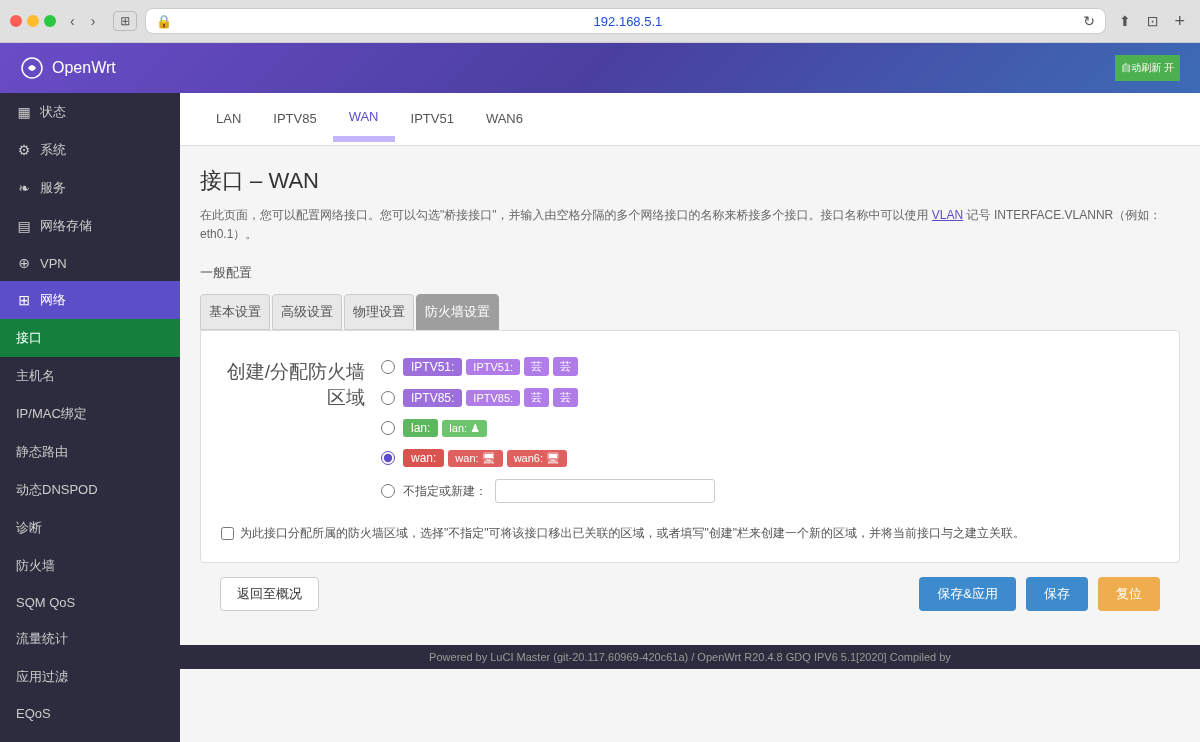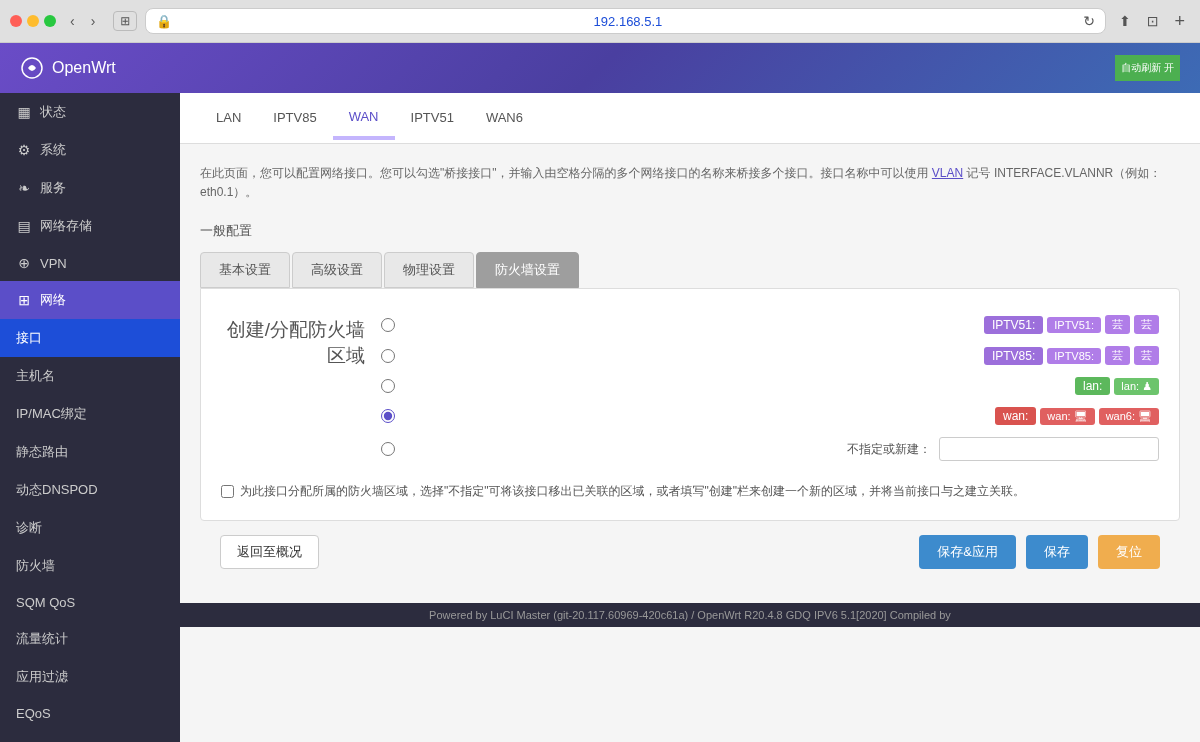--- a/index.html
+++ b/index.html
@@ -70,21 +70,21 @@
       display: flex;
       align-items: center;
       padding: 10px 16px;
       cursor: pointer;
       gap: 8px;
       font-size: 13px;
       color: #ccc;
     }
     .sidebar-item.active { background: #5b4ec8; color: white; }
     .sidebar-item.sub { padding-left: 16px; font-size: 13px; }
-    .sidebar-item.sub.active { background: #1d4ed8; color: white; }
+    .sidebar-item.sub.active { background: #15803d; color: white; }
     .sidebar-icon { font-size: 14px; width: 16px; text-align: center; }
 
     
     .content { flex: 1; background: #f5f5f5; overflow-y: auto; padding: 0; }
 
     
     .tabs-bar {
       background: white;
       display: flex;
       align-items: center;
@@ -93,35 +93,35 @@
       gap: 0;
     }
     .tab {
       padding: 12px 16px;
       cursor: pointer;
       font-size: 13px;
       color: #555;
       border-bottom: 2px solid transparent;
       margin-bottom: -1px;
     }
-    .tab.active { color: #5b4ec8; border-bottom: 4px solid #c4b5fd; font-weight: 500; }
+    .tab.active { color: #5b4ec8; border-bottom: 6px solid #c4b5fd; font-weight: 500; }
 
     
     .page-content { padding: 20px; }
     .page-title { font-size: 22px; font-weight: 400; color: #333; margin-bottom: 10px; }
     .page-desc { font-size: 12px; color: #666; margin-bottom: 20px; line-height: 1.6; }
     .page-desc a { color: #5b4ec8; text-decoration: underline; }
 
     
     .sub-tabs {
       display: flex;
       margin-bottom: 0;
     }
     .sub-tab {
-      padding: 8px 18px;
+      padding: 8px 8px;
       cursor: pointer;
       font-size: 13px;
       background: #e8e8e8;
       border: 1px solid #ccc;
       margin-right: 2px;
       border-radius: 4px 4px 0 0;
       color: #555;
       text-align: center;
     }
     .sub-tab.active { background: #9e9e9e; color: white; border-color: #9e9e9e; }
@@ -132,21 +132,21 @@
       border: 1px solid #ddd;
       padding: 20px;
       border-radius: 0 4px 4px 4px;
     }
 
     
     .fw-row { display: flex; align-items: flex-start; margin-bottom: 0; }
     .fw-label { width: 160px; font-size: 19px; color: #555; padding-top: 8px; flex-shrink: 0; text-align: right; padding-right: 16px; }
     .fw-options { flex: 1; }
 
-    .radio-option { display: flex; align-items: center; padding: 6px 0; gap: 8px; justify-content: space-between; }
+    .radio-option { display: flex; align-items: center; padding: 6px 0; gap: 8px; }
     .radio-option input[type="radio"] { margin: 0; cursor: pointer; width: 14px; height: 14px; accent-color: #5b4ec8; }
 
     .tag-group { display: flex; align-items: center; gap: 4px; flex-wrap: wrap; }
 
     .zone-tag {
       display: inline-flex;
       align-items: center;
       gap: 4px;
       border-radius: 3px;
       padding: 2px 8px;
@@ -366,20 +366,21 @@
 
       <div class="tabs-bar">
         <div class="tab">LAN</div>
         <div class="tab">IPTV85</div>
         <div class="tab active">WAN</div>
         <div class="tab">IPTV51</div>
         <div class="tab">WAN6</div>
       </div>
 
       <div class="page-content">
+        <h1 class="page-title">接口 – WAN</h1>
         <p class="page-desc">
           在此页面，您可以配置网络接口。您可以勾选"桥接接口"，并输入由空格分隔的多个网络接口的名称来桥接多个接口。接口名称中可以使用 <a>VLAN</a> 记号 INTERFACE.VLANNR（例如：eth0.1）。
         </p>
 
         <div class="section-box-title">一般配置</div>
 
         <div class="sub-tabs">
           <div class="sub-tab">基本设置</div>
           <div class="sub-tab">高级设置</div>
           <div class="sub-tab">物理设置</div>

